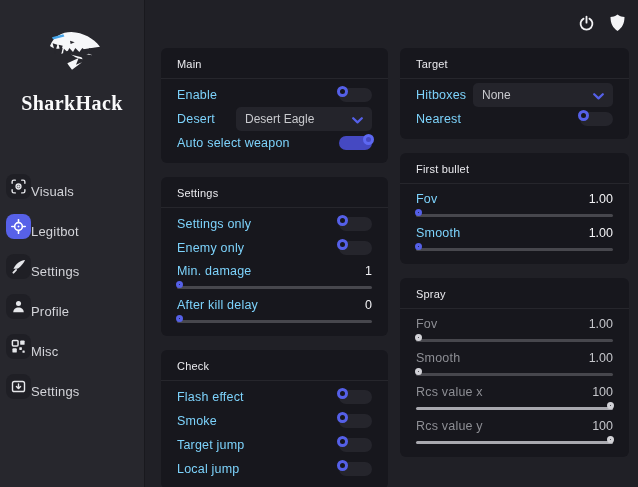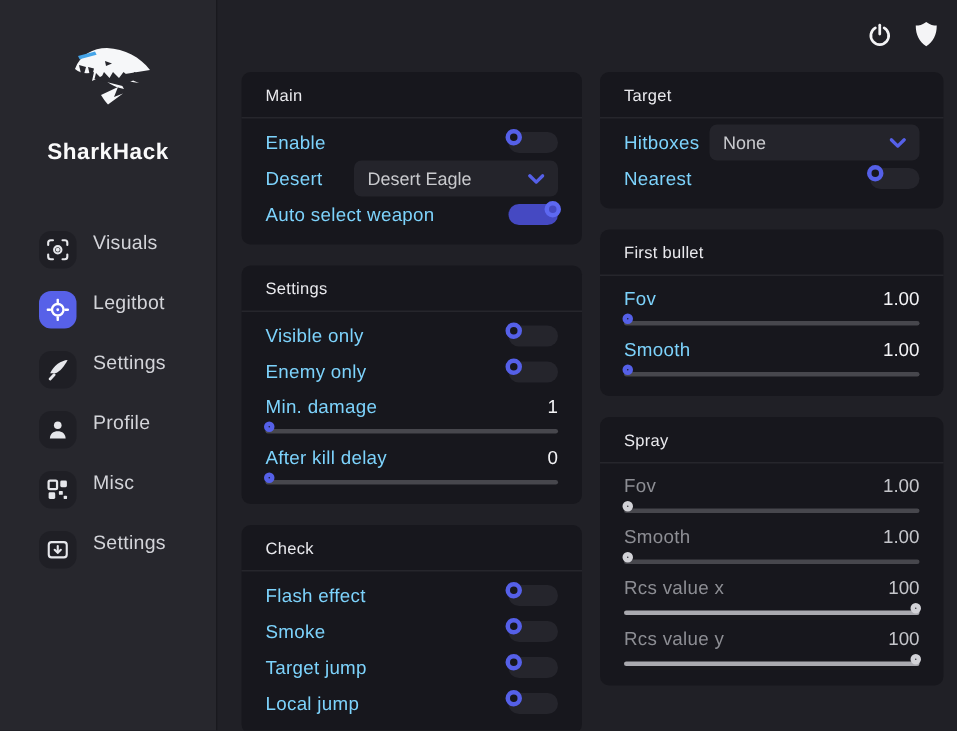--- a/index.html
+++ b/index.html
@@ -7,23 +7,23 @@
   body {
     font-family:"Liberation Sans","DejaVu Sans",sans-serif;
     background:#202026; position:relative; color:#e8e9ed;
   }
   
   .sidebar {
     position:absolute; left:0; top:0; width:145px; height:487px;
     background:#27272d; border-right:1px solid #19191e;
   }
   .logo-wrap { padding-top:26px; text-align:center; }
-  .app-title { margin-top:14px; font-size:15px; font-weight:700; color:#fafafb; letter-spacing:.4px; }
+  .app-title { margin-top:14px; font-size:20px; font-weight:700; color:#fafafb; letter-spacing:.4px;font-family:Liberation Serif, serif; }
   .nav { margin-top:44px; }
-  .nav-item { display:flex; align-items:flex-start; height:40px; padding-left:26px; gap:11px; cursor:pointer; }
+  .nav-item { display:flex; align-items:flex-end; height:40px; padding-left:6px; cursor:pointer; }
   .icon-box {
     width:25px; height:25px; border-radius:8px; background:#1f1f25;
     display:grid; place-items:center; flex:none;
   }
   .nav-item[data-active="true"] .icon-box { background:#5761e8; }
   .nav-label { font-size:13px; color:#d3d4d9; letter-spacing:.2px; }
   
   .content { position:absolute; left:146px; top:0; right:0; bottom:0; background:#202026; }
   .topbar { position:absolute; top:12px; right:10px; display:flex; align-items:center; gap:9px; }
   .top-icon { width:22px; height:22px; display:grid; place-items:center; cursor:pointer; }
@@ -214,21 +214,21 @@
               <div class="knob"></div>
             </div>
           </div>
         </div>
       </div>
 
       <div class="panel">
         <div class="panel-header">Settings</div>
         <div class="rows">
           <div class="row">
-            <span class="label">Visible only</span>
+            <span class="label">Settings only</span>
             <div class="toggle" data-state="off">
               <div class="knob"></div>
             </div>
           </div>
           <div class="row">
             <span class="label">Enemy only</span>
             <div class="toggle" data-state="off">
               <div class="knob"></div>
             </div>
           </div>

